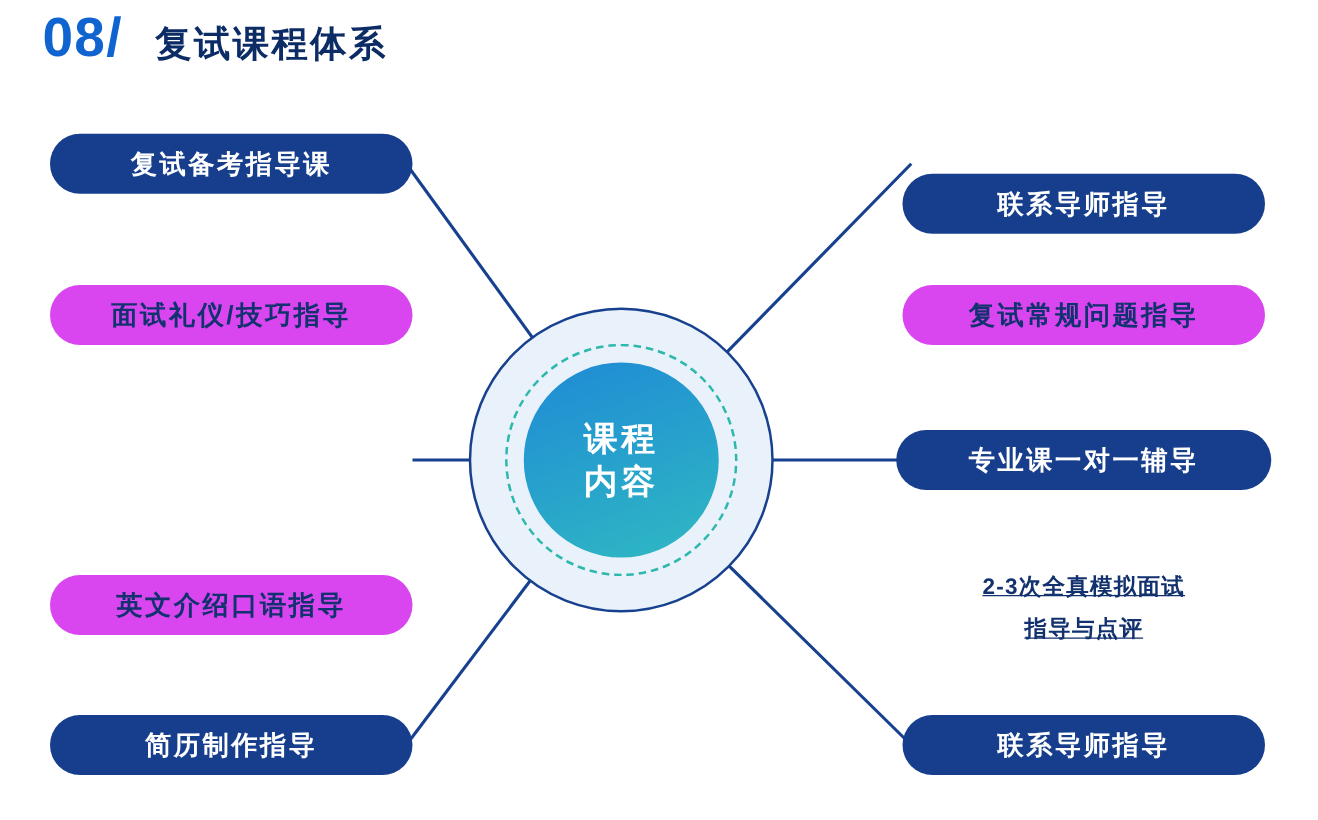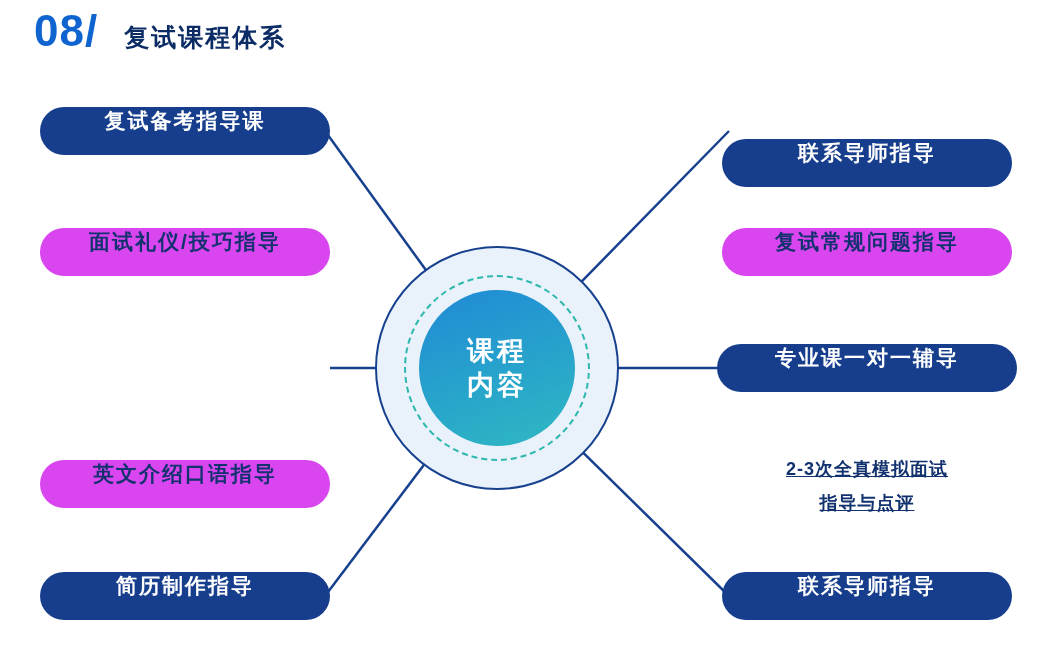--- a/index.html
+++ b/index.html
@@ -22,21 +22,21 @@
     gap: 26px;
   }
   .header .num {
     color: #0F64D0;
     font-size: 44px;
     font-weight: 800;
     letter-spacing: 1px;
   }
   .header .title {
     color: #0C2C66;
-    font-size: 25px;
+    font-size: 29px;
     font-weight: 800;
     letter-spacing: 2px;
   }
 
   
   svg.links {
     position: absolute;
     left: 0; top: 0;
     width: 1054px; height: 656px;
   }
@@ -44,21 +44,21 @@
     stroke: #17418F;
     stroke-width: 2.5;
   }
 
   
   .pill {
     position: absolute;
     height: 48px;
     border-radius: 24px;
     display: flex;
-    align-items: flex-start;
+    align-items: center;
     justify-content: center;
     box-sizing: border-box;
   }
   .pill.dark { background: #163E8C; }
   .pill.dark span {
     color: #ffffff;
     font-size: 21px;
     font-weight: 700;
     letter-spacing: 2px;
   }

